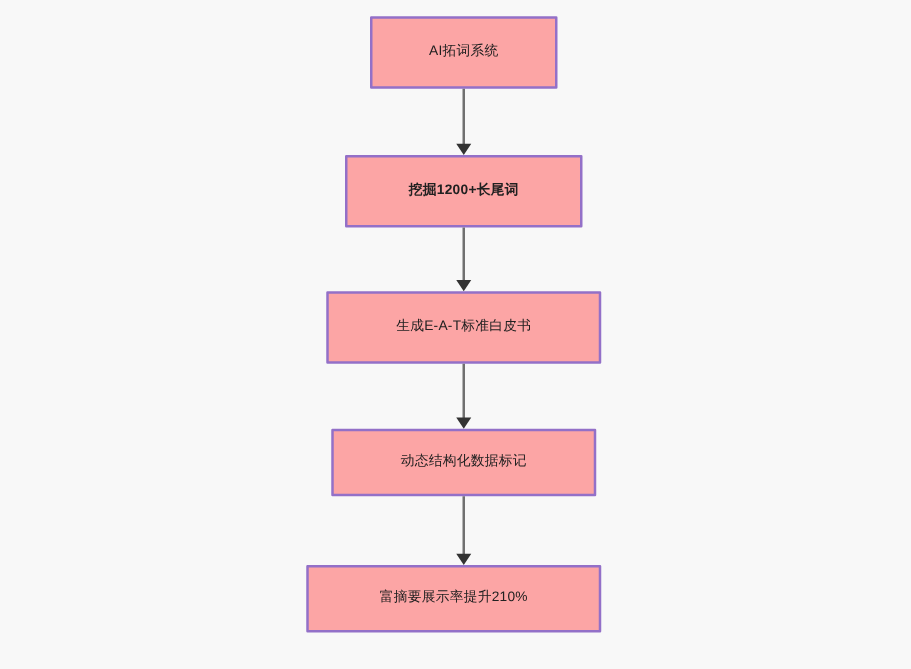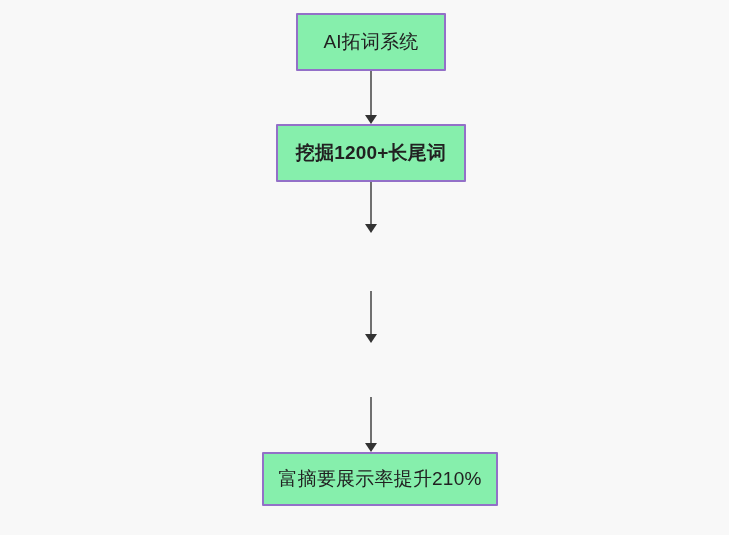--- a/index.html
+++ b/index.html
@@ -14,28 +14,28 @@
     overflow: hidden;
   }
   #flowchart-canvas {
     position: relative;
     width: 729px;
     height: 535px;
   }
   .node {
     position: absolute;
     box-sizing: border-box;
-    background: #86efac;
+    background: #fca5a5;
     border: 2px solid #9370c8;
     border-radius: 1px;
     display: flex;
     align-items: center;
     justify-content: center;
     color: #212121;
-    font-size: 19px;
+    font-size: 11px;
     line-height: 1.2;
     letter-spacing: 0.2px;
     white-space: nowrap;
   }
   .node-label {
     display: block;
   }
   .connector {
     position: absolute;
     width: 18px;
@@ -73,29 +73,35 @@
 
   <div class="node" id="node-n2" style="left: 276px; top: 124px; width: 190px; height: 58px; font-weight: bold;">
     <span class="node-label">挖掘1200+长尾词</span>
   </div>
 
   <div class="connector" id="edge-e2" style="left: 362px; top: 182px; height: 51px;">
     <div class="connector-line"></div>
     <div class="connector-arrow"></div>
   </div>
 
+  <div class="node" id="node-n3" style="left: 261px; top: 233px; width: 220px; height: 58px;">
+    <span class="node-label">生成E-A-T标准白皮书</span>
+  </div>
 
   <div class="connector" id="edge-e3" style="left: 362px; top: 291px; height: 52px;">
     <div class="connector-line"></div>
     <div class="connector-arrow"></div>
   </div>
 
+  <div class="node" id="node-n4" style="left: 265px; top: 343px; width: 212px; height: 54px;">
+    <span class="node-label">动态结构化数据标记</span>
+  </div>
 
   <div class="connector" id="edge-e4" style="left: 362px; top: 397px; height: 55px;">
     <div class="connector-line"></div>
     <div class="connector-arrow"></div>
   </div>
 
-  <div class="node" id="node-n5" style="left: 262px; top: 452px; width: 236px; height: 54px;">
+  <div class="node" id="node-n5" style="left: 245px; top: 452px; width: 236px; height: 54px;">
     <span class="node-label">富摘要展示率提升210%</span>
   </div>
 
 </div>
 
 </body></html>

